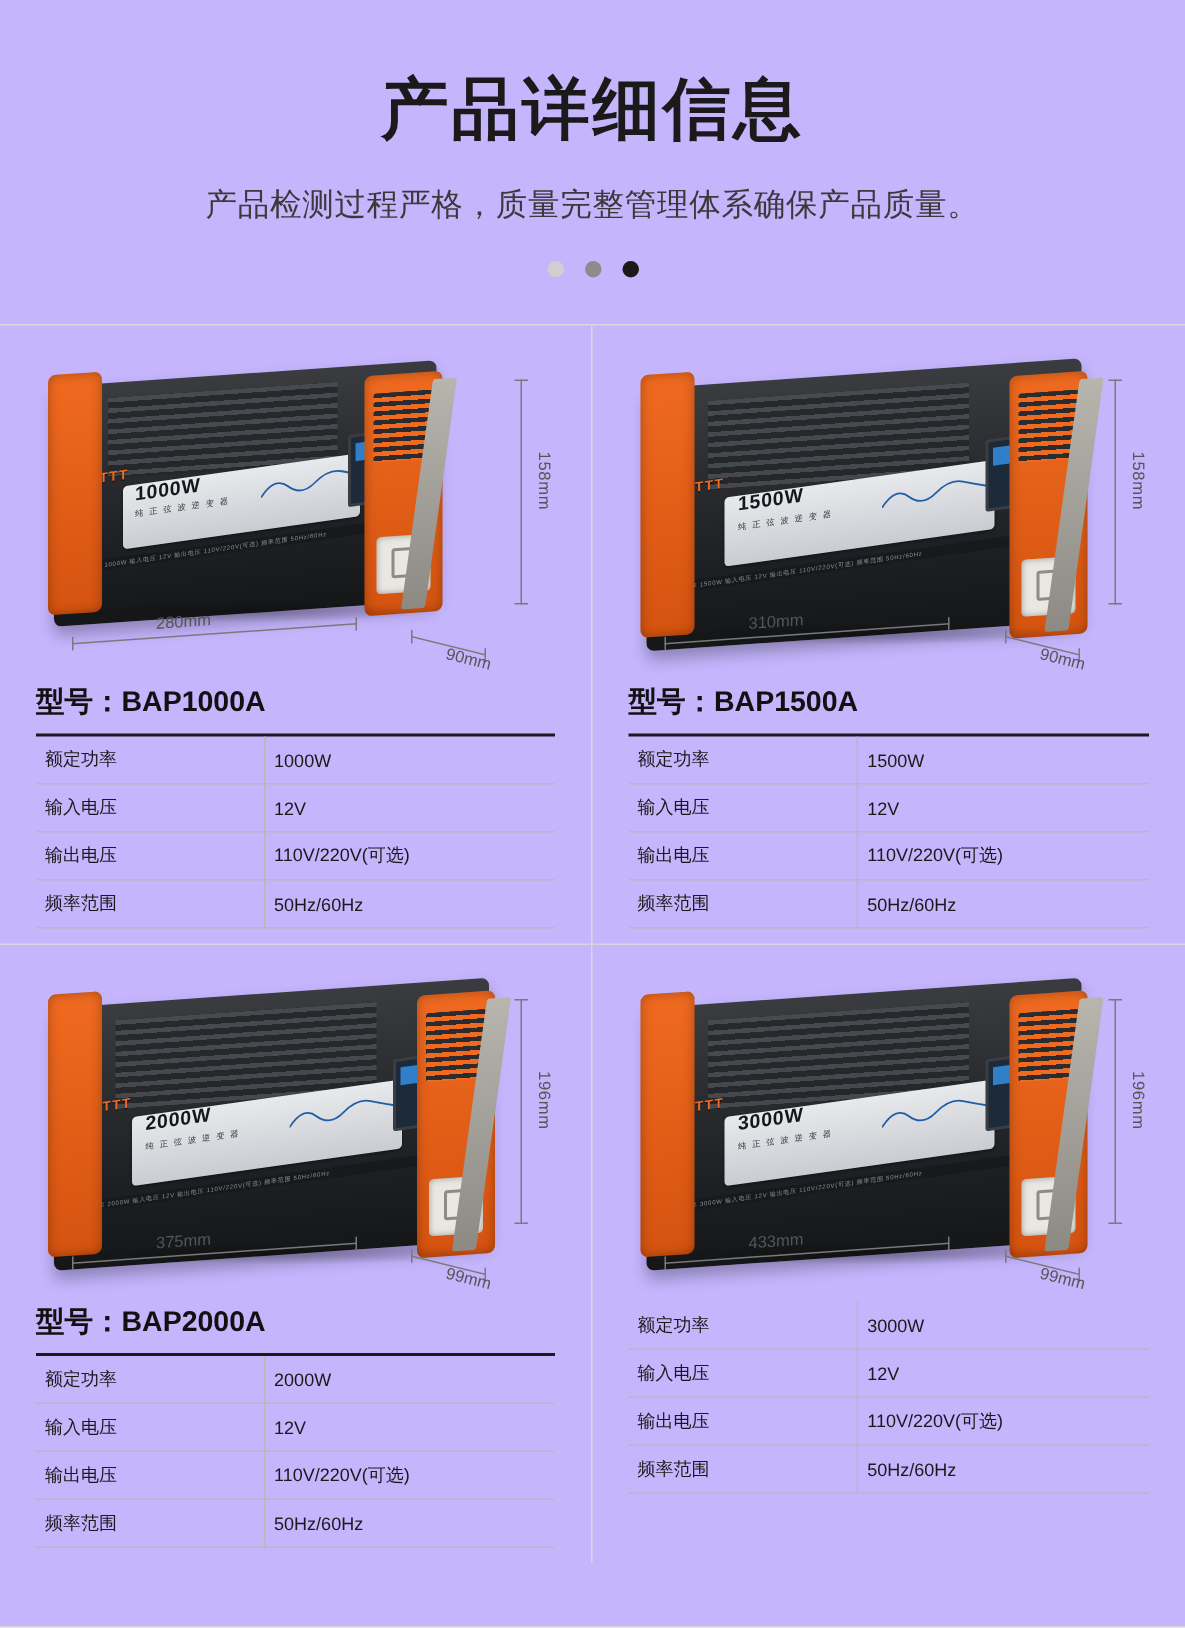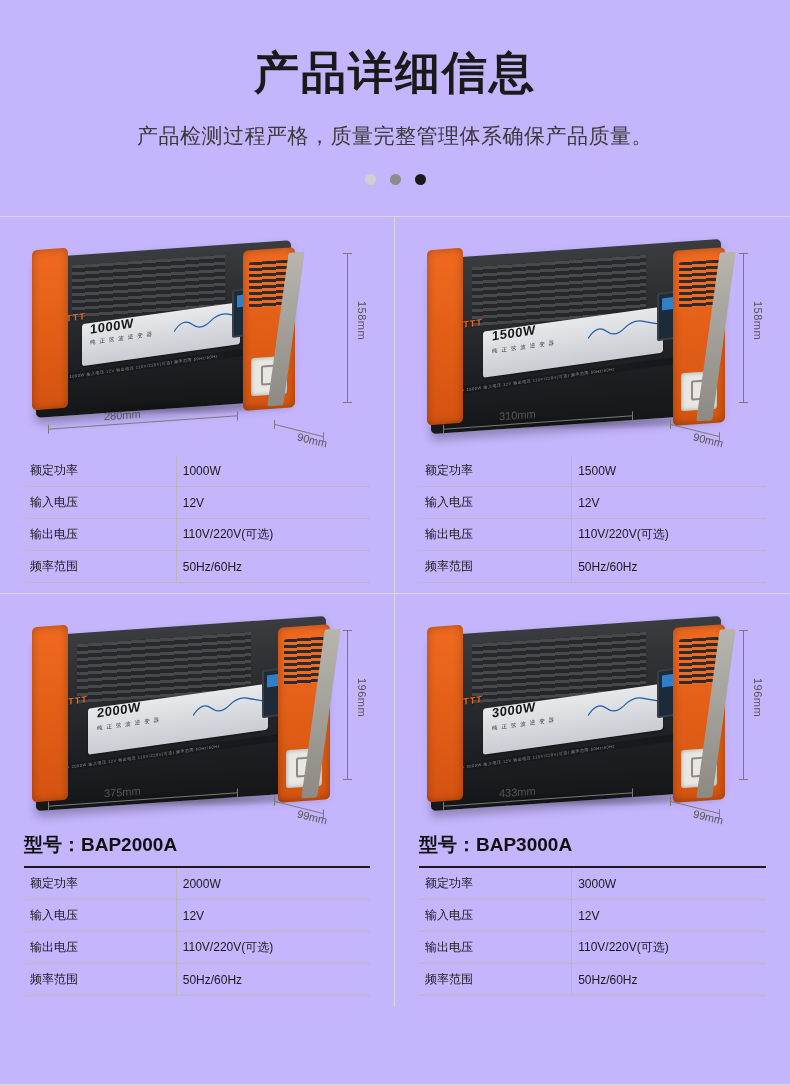--- a/index.html
+++ b/index.html
@@ -361,20 +361,23 @@
           <div class="side-panel"></div>
           <div class="dev-shadow"></div>
         </div>
         <div class="dim-v"></div>
         <div class="dim-v-label">158mm</div>
         <div class="dim-h"></div>
         <div class="dim-h-label">280mm</div>
         <div class="dim-d"></div>
         <div class="dim-d-label">90mm</div>
       </div>
+      <div class="model-line">
+        <span class="label">型号：</span><span>BAP1000A</span>
+      </div>
       <table class="spec">
         <tbody>
             <tr>
           <td class="k">额定功率</td>
           <td class="v">1000W</td>
         </tr>
         <tr>
           <td class="k">输入电压</td>
           <td class="v">12V</td>
         </tr>
@@ -413,20 +416,23 @@
           <div class="side-panel"></div>
           <div class="dev-shadow"></div>
         </div>
         <div class="dim-v"></div>
         <div class="dim-v-label">158mm</div>
         <div class="dim-h"></div>
         <div class="dim-h-label">310mm</div>
         <div class="dim-d"></div>
         <div class="dim-d-label">90mm</div>
       </div>
+      <div class="model-line">
+        <span class="label">型号：</span><span>BAP1500A</span>
+      </div>
       <table class="spec">
         <tbody>
             <tr>
           <td class="k">额定功率</td>
           <td class="v">1500W</td>
         </tr>
         <tr>
           <td class="k">输入电压</td>
           <td class="v">12V</td>
         </tr>
@@ -523,23 +529,20 @@
           <div class="side-panel"></div>
           <div class="dev-shadow"></div>
         </div>
         <div class="dim-v"></div>
         <div class="dim-v-label">196mm</div>
         <div class="dim-h"></div>
         <div class="dim-h-label">433mm</div>
         <div class="dim-d"></div>
         <div class="dim-d-label">99mm</div>
       </div>
-      <div class="model-line">
-        <span class="label">型号：</span><span>BAP3000A</span>
-      </div>
       <table class="spec">
         <tbody>
             <tr>
           <td class="k">额定功率</td>
           <td class="v">3000W</td>
         </tr>
         <tr>
           <td class="k">输入电压</td>
           <td class="v">12V</td>
         </tr>

